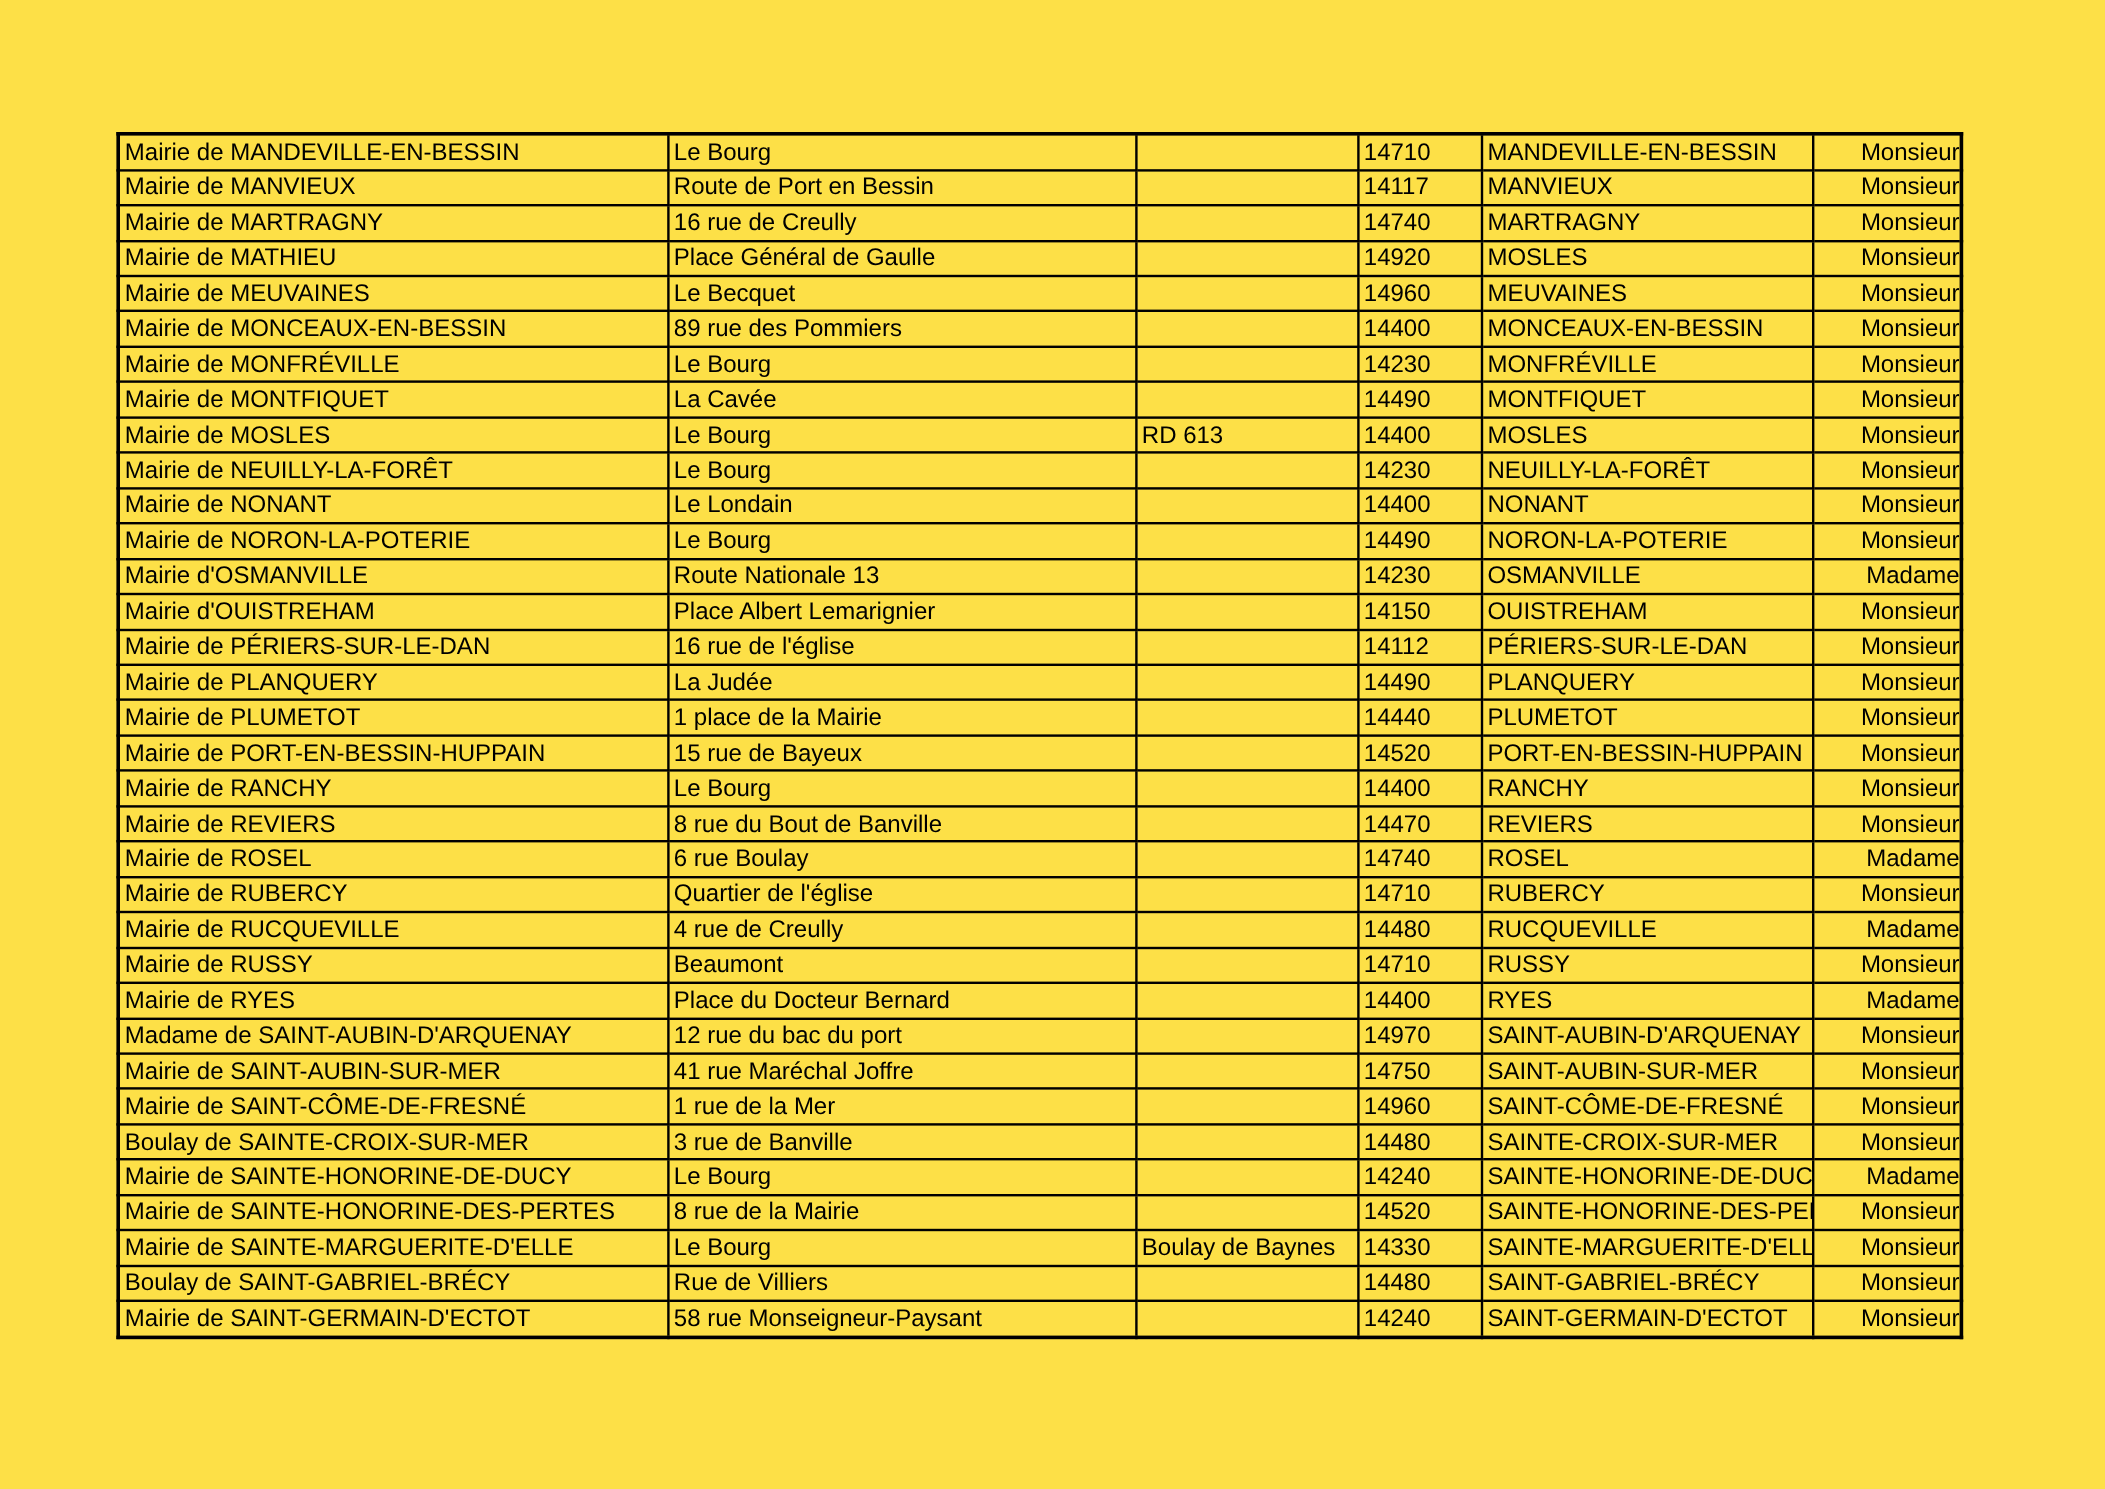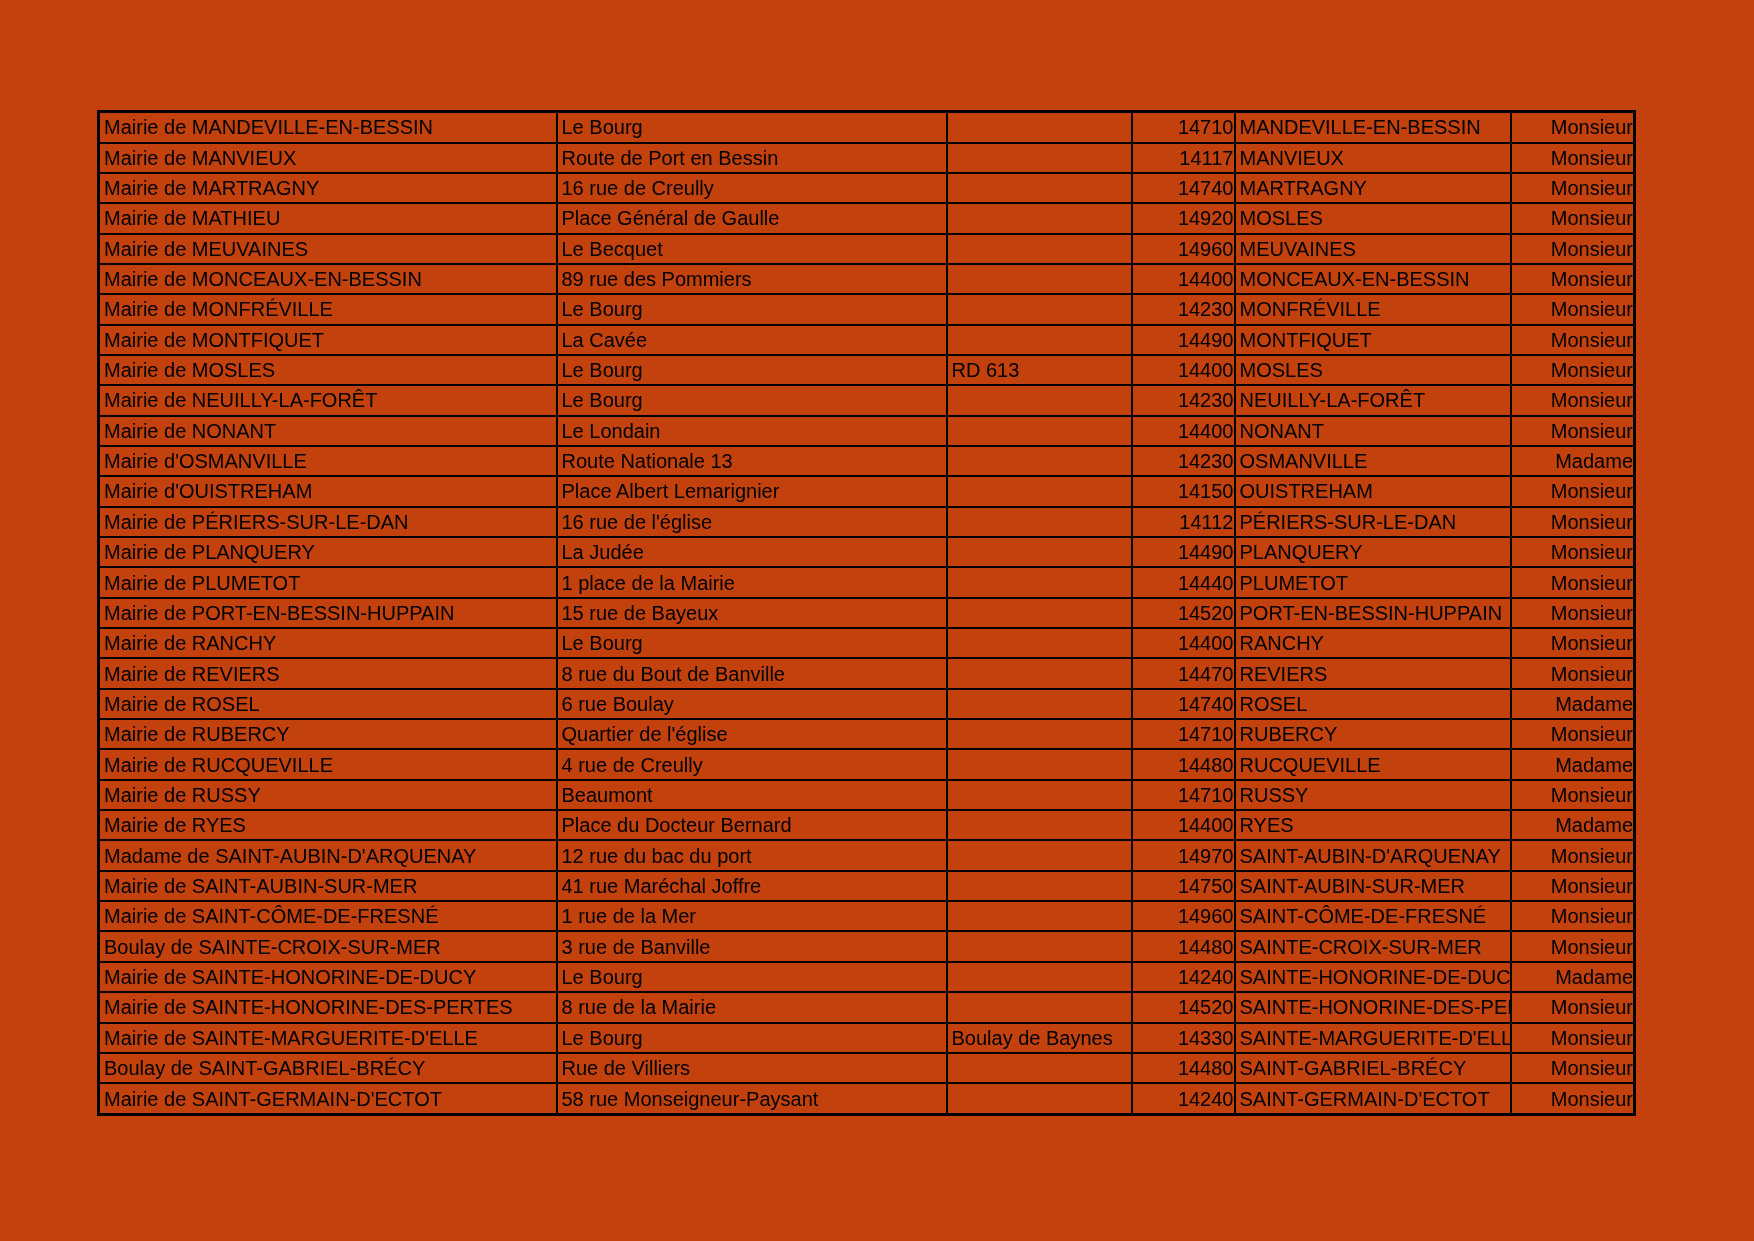--- a/index.html
+++ b/index.html
@@ -2,39 +2,39 @@
 <html><head>
 <meta charset="utf-8">
 <style>
   html,body{margin:0;padding:0;}
   body{
     width:1754px;height:1241px;
     background:#ffffff;
     overflow:hidden;
     font-family:"Liberation Sans",sans-serif;
   }
-  .page{position:relative;width:1754px;height:1241px;background:#c2410c;}
+  .page{position:relative;width:1754px;height:1241px;background:#fde047;}
   table.mairies{
     position:absolute;left:97px;top:110px;
     width:1536px;height:1006px;
     border-collapse:collapse;
     table-layout:fixed;
     border:3px solid #000000;
   }
   table.mairies td{
     border:2px solid #000000;
     font-size:20px;
     line-height:1;
     color:#000000;
     white-space:nowrap;
     overflow:hidden;
     vertical-align:middle;
     padding:0 0 0 4px;
   }
-  td.c-postal{text-align:right;padding:0 13px 0 0;}
+  td.c-postal{text-align:left;padding:0 13px 0 0;}
   td.c-civility{text-align:right;padding:0;}
   td.c-city{padding-left:4px;}
 </style>
 </head>
 <body>
 
 <div class="page">
   <table class="mairies">
     <colgroup>
       <col style="width:458px">
@@ -127,20 +127,28 @@
         </tr>
         <tr>
           <td class="c-name">Mairie de NONANT</td>
           <td class="c-address">Le Londain</td>
           <td class="c-complement"></td>
           <td class="c-postal">14400</td>
           <td class="c-city">NONANT</td>
           <td class="c-civility">Monsieur</td>
         </tr>
         <tr>
+          <td class="c-name">Mairie de NORON-LA-POTERIE</td>
+          <td class="c-address">Le Bourg</td>
+          <td class="c-complement"></td>
+          <td class="c-postal">14490</td>
+          <td class="c-city">NORON-LA-POTERIE</td>
+          <td class="c-civility">Monsieur</td>
+        </tr>
+        <tr>
           <td class="c-name">Mairie d'OSMANVILLE</td>
           <td class="c-address">Route Nationale 13</td>
           <td class="c-complement"></td>
           <td class="c-postal">14230</td>
           <td class="c-city">OSMANVILLE</td>
           <td class="c-civility">Madame</td>
         </tr>
         <tr>
           <td class="c-name">Mairie d'OUISTREHAM</td>
           <td class="c-address">Place Albert Lemarignier</td>

